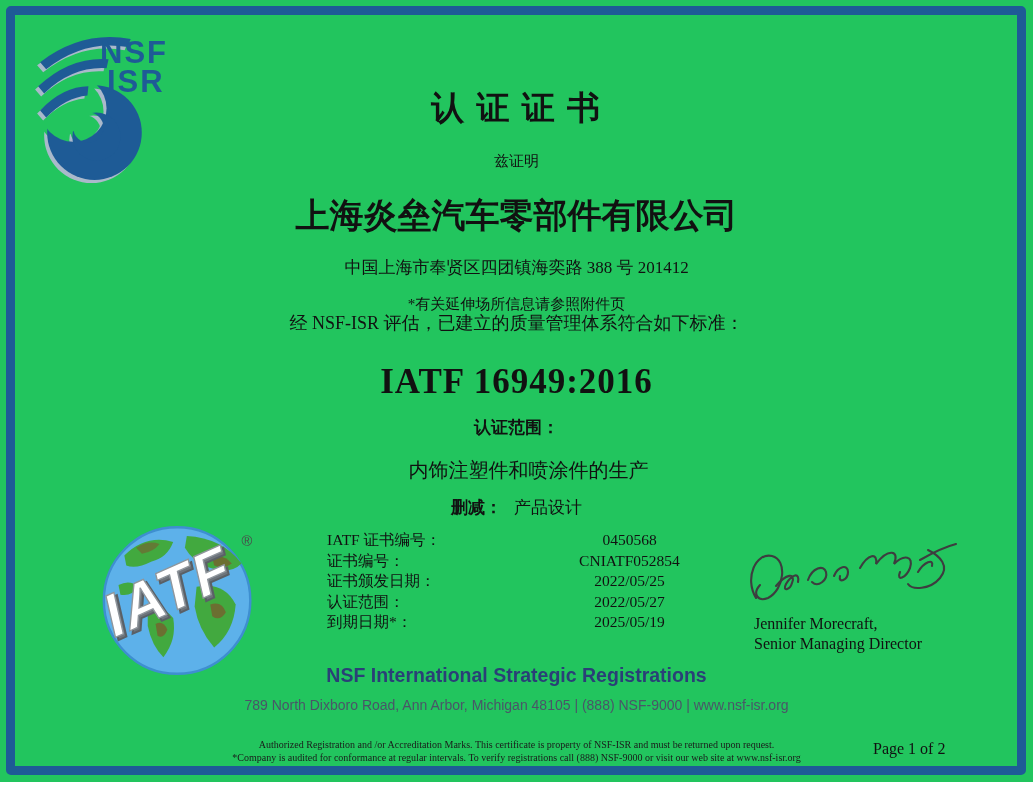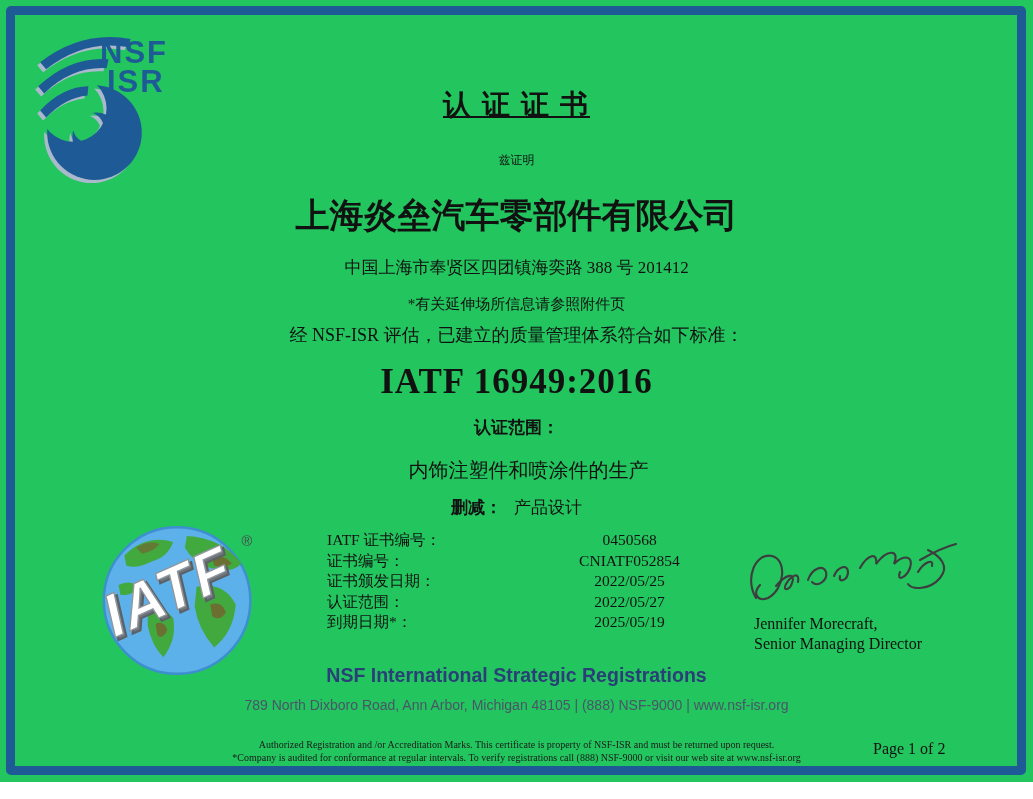--- a/index.html
+++ b/index.html
@@ -16,26 +16,26 @@
   
   .nsf-logo{position:absolute;left:28px;top:28px;width:210px;height:156px;}
   .nsf-logo svg{position:absolute;left:0;top:0;}
   .nsf-wordmark{
     position:absolute;left:72px;top:10px;line-height:0.95;
     font-family:"Liberation Sans","DejaVu Sans",sans-serif;font-weight:bold;
     font-size:31px;color:#1e5b96;letter-spacing:2px;
   }
   .nsf-wordmark .l2{padding-left:7px;}
 
-  .doc-title{top:86px;font-size:28px;font-weight:bold;letter-spacing:2px;text-decoration:underline;}
-  .intro{top:152px;font-size:12px;}
+  .doc-title{top:86px;font-size:33px;font-weight:bold;letter-spacing:2px;}
+  .intro{top:152px;font-size:15px;}
   .company{top:193px;font-size:34px;font-weight:bold;}
   .address{top:256px;font-size:17px;}
   .extension{top:295px;font-size:15px;}
-  .assessment{top:323px;font-size:18px;}
+  .assessment{top:311px;font-size:18px;}
   .standard{top:362px;font-size:35px;font-weight:bold;letter-spacing:1px;}
   .scope-label{top:416px;font-size:17px;font-weight:bold;}
   .scope-value{top:457px;font-size:20px;padding-left:24px;}
   .exclusion{top:496px;font-size:17px;}
   .exclusion .lbl{font-weight:bold;}
   .exclusion .val{margin-left:12px;}
 
   
   .details{position:absolute;left:327px;top:530px;width:420px;font-size:15.5px;}
   .detail-row{display:flex;line-height:20.5px;}

